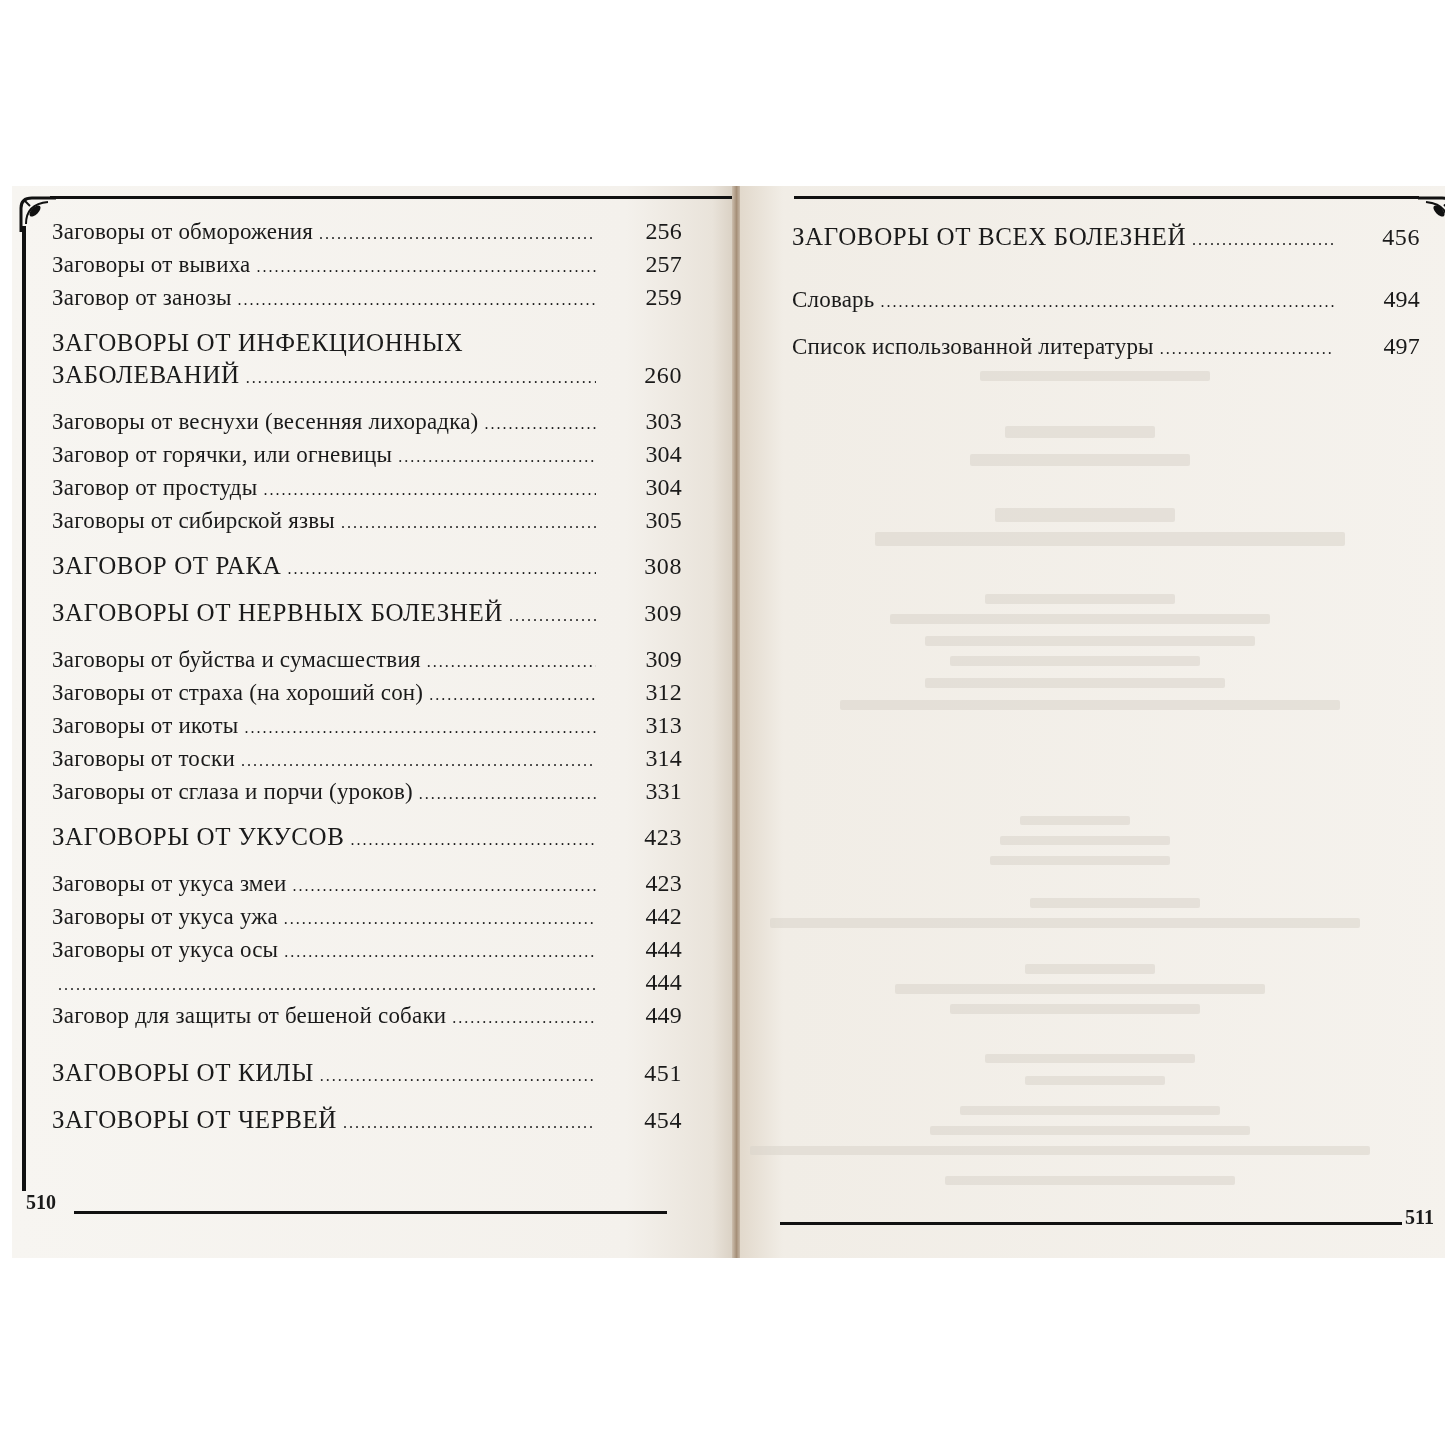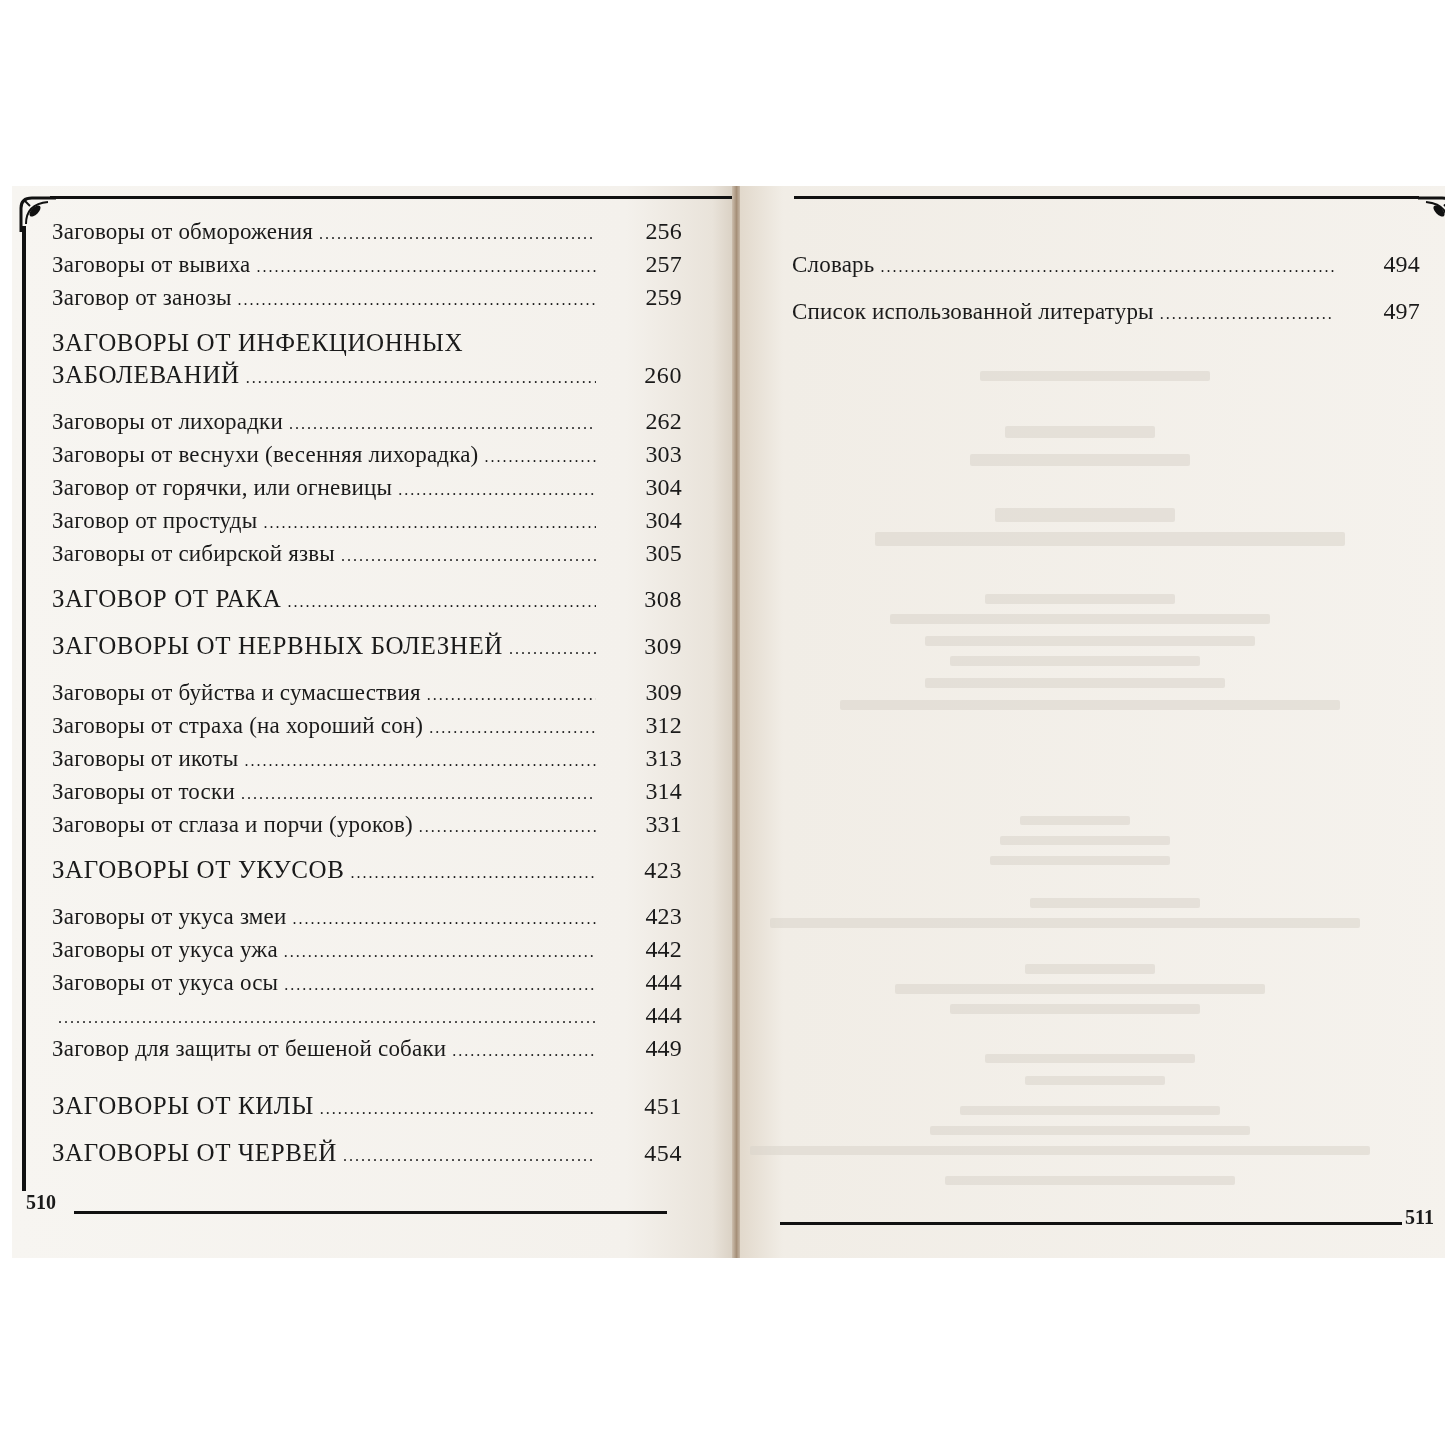--- a/index.html
+++ b/index.html
@@ -120,25 +120,20 @@
       <div>
         <div class="section-first-line">ЗАГОВОРЫ ОТ ИНФЕКЦИОННЫХ</div>
         <div class="entry section">
           <span class="title">ЗАБОЛЕВАНИЙ</span>
           <span class="dots"></span>
           <span class="page">260</span>
         </div>
       </div>
       <div class="gap-s"></div>
 
-      <div class="entry">
-        <span class="title">Заговоры от лихорадки</span>
-        <span class="dots"></span>
-        <span class="page">262</span>
-      </div>
       <div class="entry">
         <span class="title">Заговоры от веснухи (весенняя лихорадка)</span>
         <span class="dots"></span>
         <span class="page">303</span>
       </div>
       <div class="entry">
         <span class="title">Заговор от горячки, или огневицы</span>
         <span class="dots"></span>
         <span class="page">304</span>
       </div>
@@ -280,20 +275,25 @@
       <div class="bleed" style="left:210px;top:818px;width:250px;height:10px;"></div>
       <div class="bleed" style="left:245px;top:868px;width:210px;height:9px;"></div>
       <div class="bleed" style="left:285px;top:890px;width:140px;height:9px;"></div>
       <div class="bleed" style="left:220px;top:920px;width:260px;height:9px;"></div>
       <div class="bleed" style="left:190px;top:940px;width:320px;height:9px;"></div>
       <div class="bleed" style="left:10px;top:960px;width:620px;height:9px;"></div>
       <div class="bleed" style="left:205px;top:990px;width:290px;height:9px;"></div>
     </div>
 
     <div class="toc toc-right">
+      <div class="entry section">
+        <span class="title">ЗАГОВОРЫ ОТ ВСЕХ БОЛЕЗНЕЙ</span>
+        <span class="dots"></span>
+        <span class="page">456</span>
+      </div>
       <div class="gap-m"></div>
       <div class="gap-m"></div>
       <div class="entry">
         <span class="title">Словарь</span>
         <span class="dots"></span>
         <span class="page">494</span>
       </div>
       <div class="gap-m"></div>
       <div class="entry">
         <span class="title">Список использованной литературы</span>

